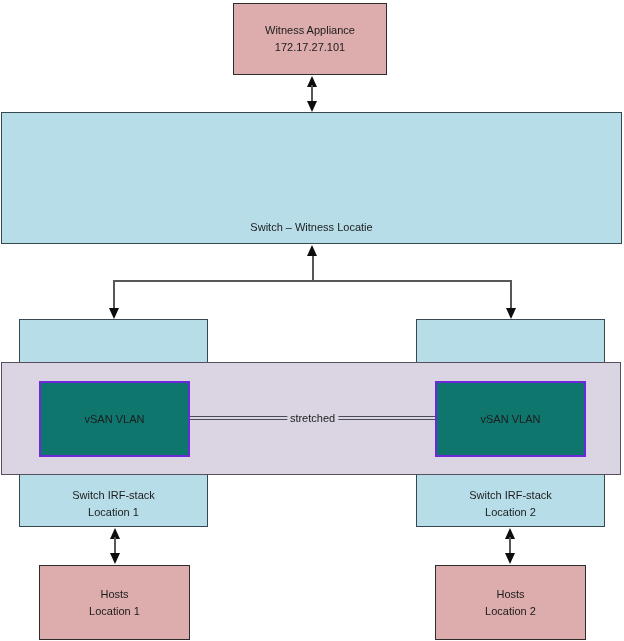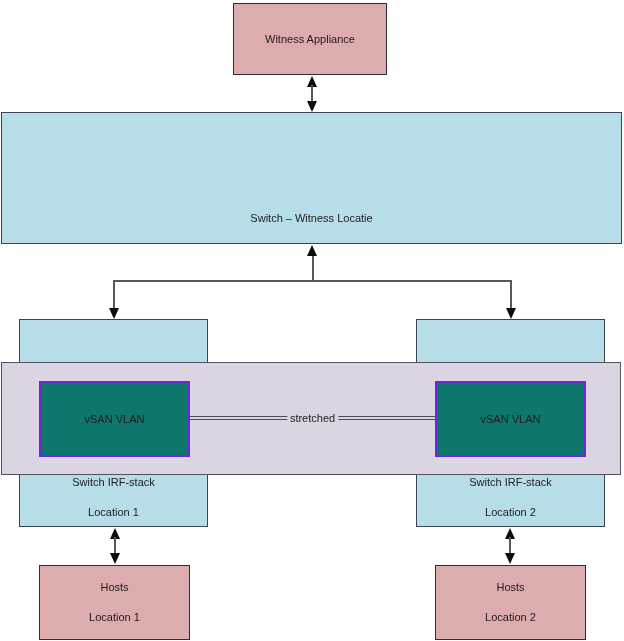--- a/index.html
+++ b/index.html
@@ -14,35 +14,34 @@
   .node{
     position:absolute;
     box-sizing:border-box;
     display:flex;
     flex-direction:column;
     align-items:flex-start;
     justify-content:center;
     text-align:center;
     font-size:11px;
     line-height:17px;
-    gap:13px;
   }
   .rose{background:#ddacac;border:1px solid #2d2d2d;}
   .blue{background:#b7dde9;border:1px solid #37474f;}
   .green{background:#0f766e;border:2px solid #6d28d9;}
   .band{
     position:absolute;
     box-sizing:border-box;
     background:#dbd5e3;
     border:1px solid #55505c;
   }
   
   #witness{left:233px;top:3px;width:154px;height:72px;}
   
-  #wswitch{left:1px;top:112px;width:621px;height:132px;justify-content:flex-end;padding-bottom:16px;}
+  #wswitch{left:1px;top:112px;width:621px;height:132px;justify-content:flex-end;padding-bottom:7px;}
   
   #irf-left{left:19px;top:319px;width:189px;height:208px;z-index:1;justify-content:flex-end;padding-bottom:5px;}
   #irf-right{left:416px;top:319px;width:189px;height:208px;z-index:1;justify-content:flex-end;padding-bottom:5px;}
   
   #vlan-band{left:1px;top:362px;width:620px;height:113px;z-index:2;}
   
   #vlan-left{left:39px;top:381px;width:151px;height:76px;z-index:3;}
   #vlan-right{left:435px;top:381px;width:151px;height:76px;z-index:3;}
   
   #hosts-left{left:39px;top:565px;width:151px;height:75px;}
@@ -92,20 +91,21 @@
 
   .t1,.t2{display:block;width:100%;}
 </style>
 </head>
 <body>
 
 <div id="canvas">
 
   <div id="witness" class="node rose">
     <span class="t1">Witness Appliance</span>
+    <span class="t2">172.17.27.101</span>
   </div>
 
   <div id="arrow-witness" class="darrow">
     <div class="ah ah-up"></div>
     <div class="stem"></div>
     <div class="ah ah-down"></div>
   </div>
 
   <div id="wswitch" class="node blue">
     <span class="t1">Switch – Witness Locatie</span>

